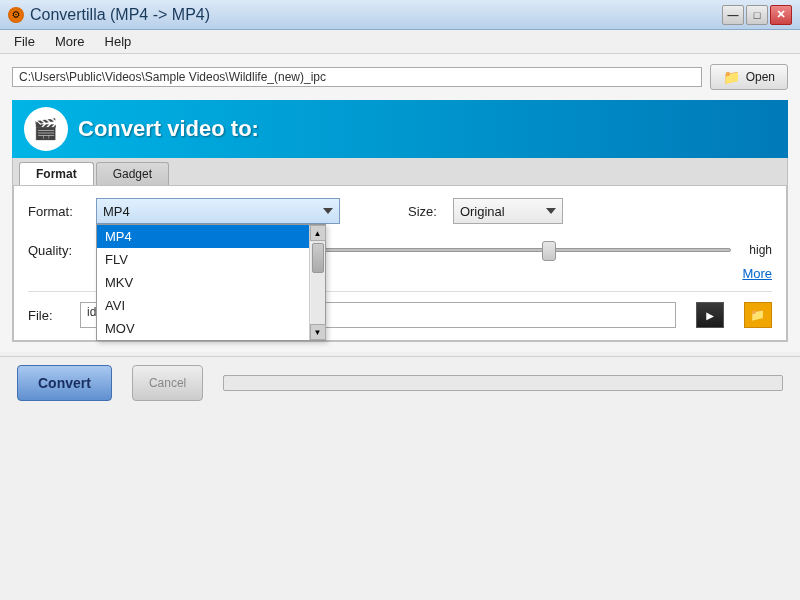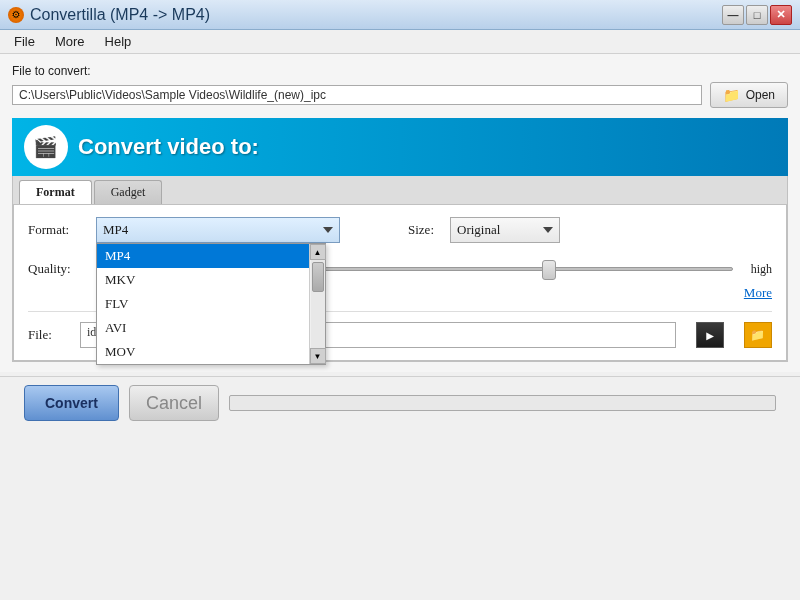--- a/index.html
+++ b/index.html
@@ -146,21 +146,20 @@
       color: white;
       text-shadow: 1px 1px 2px rgba(0,0,0,0.4);
       text-align: right;
     }
 
     
     .tabs-area {
       background: #4d7c0f;
       border: 1px solid #c0c0c0;
       border-top: none;
-      font-family: Liberation Serif, serif;
     }
     .tabs-header {
       display: flex;
       background: #ddd;
       padding: 4px 6px 0;
       gap: 2px;
     }
     .tab {
       padding: 4px 16px;
       cursor: pointer;
@@ -398,22 +397,22 @@
       display: flex;
       align-items: center;
       justify-content: center;
       cursor: pointer;
     }
 
     
     .bottom-bar {
       display: flex;
       align-items: center;
-      gap: 10px;
-      padding: 8px 24px;
+      gap: 20px;
+      padding: 8px 17px;
       background: #f0f0f0;
       border-top: 1px solid #d0d0d0;
       margin-top: 4px;
     }
     .convert-btn {
       height: 36px;
       padding: 0 20px;
       background: linear-gradient(to bottom, #a8c8f0, #6090d0);
       border: 1px solid #4070b0;
       border-radius: 4px;
@@ -422,21 +421,21 @@
       font-weight: bold;
       color: #1a3060;
     }
     .cancel-btn {
       height: 36px;
       padding: 0 16px;
       background: linear-gradient(to bottom, #eeeeee, #cccccc);
       border: 1px solid #aaa;
       border-radius: 4px;
       cursor: pointer;
-      font-size: 18px;
+      font-size: 12px;
       color: #888;
     }
     .progress-bar-container {
       flex: 1;
       height: 16px;
       border: 1px solid #aaa;
       background: #e8e8e8;
       border-radius: 2px;
     }
   </style>
@@ -456,21 +455,20 @@
 </div>
 
 <div class="menu-bar">
   <span class="menu-item">File</span>
   <span class="menu-item">More</span>
   <span class="menu-item">Help</span>
 </div>
 
 <div class="window-content">
 
-  <div class="file-label">File to convert:</div>
 
   <div class="file-input-row">
     <input class="file-path-input" type="text" readonly="" style="color: rgb(51, 51, 51);" value="C:\Users\Public\Videos\Sample Videos\Wildlife_(new)_ipc">
     <button class="open-button">
       <span style="font-size:14px;">📁</span>
       <span>Open</span>
     </button>
   </div>
 
   <div class="banner">
@@ -493,22 +491,22 @@
         <div class="dropdown-container">
 
           <div class="dropdown-selected">
             <span>MP4</span>
             <div class="dropdown-arrow"></div>
           </div>
 
           <div class="dropdown-list" style="right:0;width:230px;">
             <div style="position:relative; padding-right:16px;">
               <div class="dropdown-list-item highlighted">MP4</div>
+              <div class="dropdown-list-item">FLV</div>
               <div class="dropdown-list-item">MKV</div>
-              <div class="dropdown-list-item">FLV</div>
               <div class="dropdown-list-item">AVI</div>
               <div class="dropdown-list-item">MOV</div>
 
               <div class="dropdown-scrollbar">
                 <div class="scroll-up-btn">▲</div>
                 <div class="scroll-track">
                   <div class="scroll-thumb"></div>
                 </div>
                 <div class="scroll-down-btn">▼</div>
               </div>

